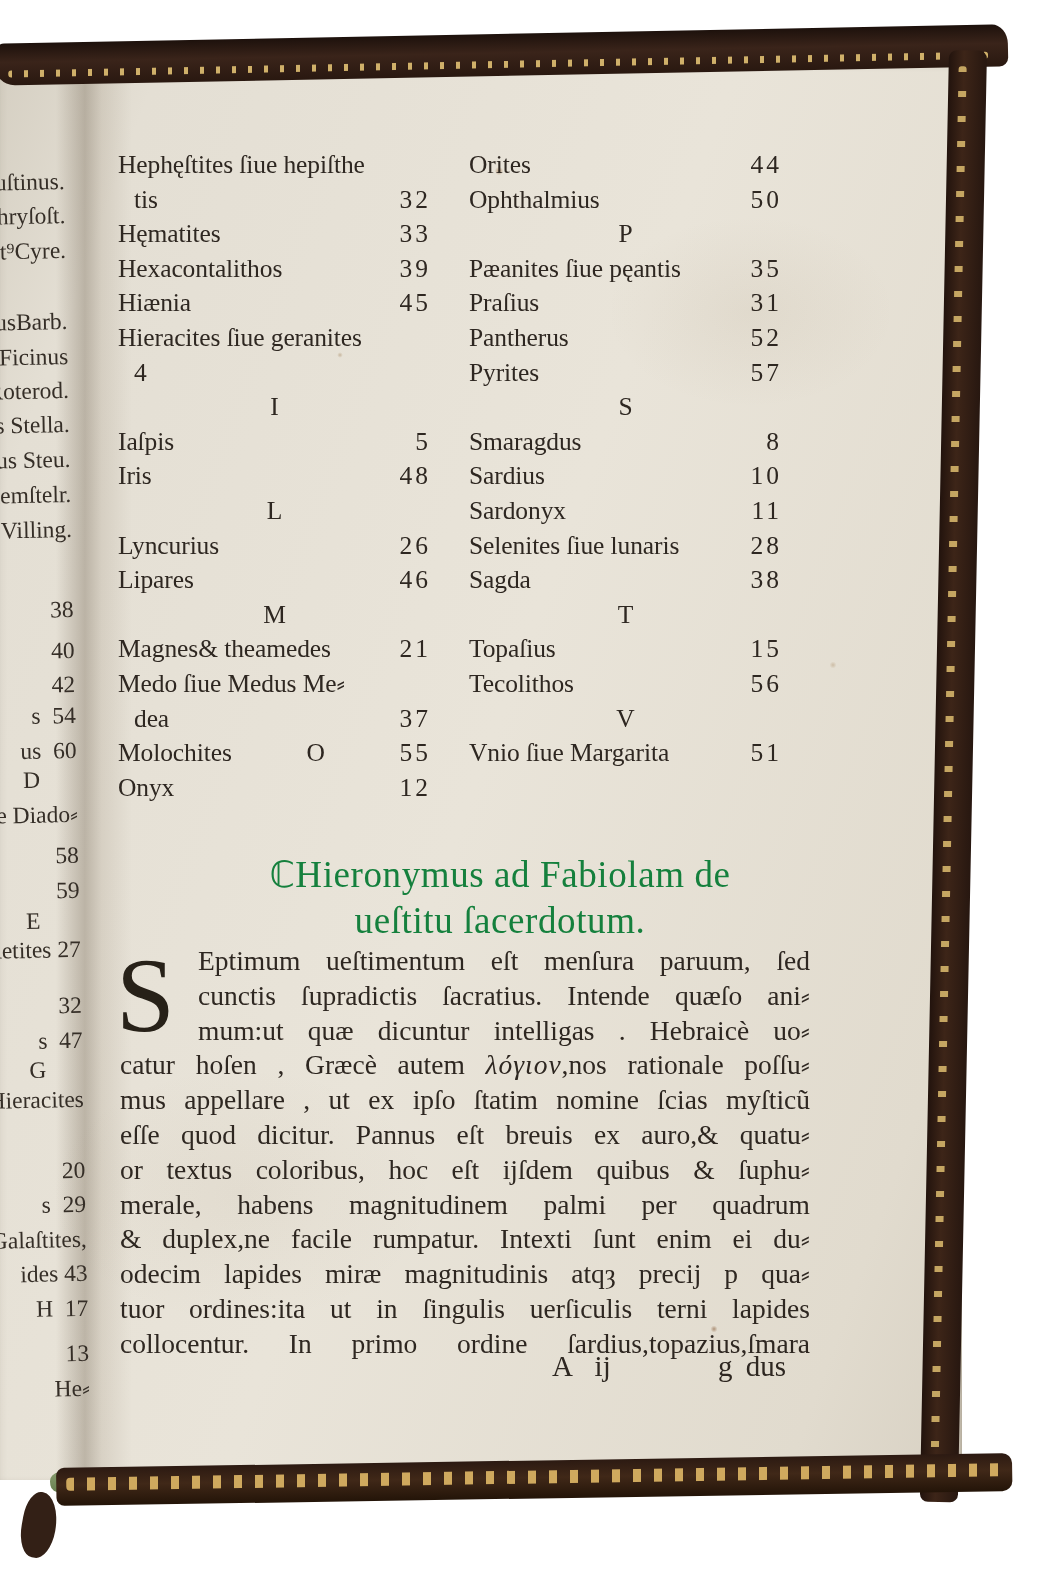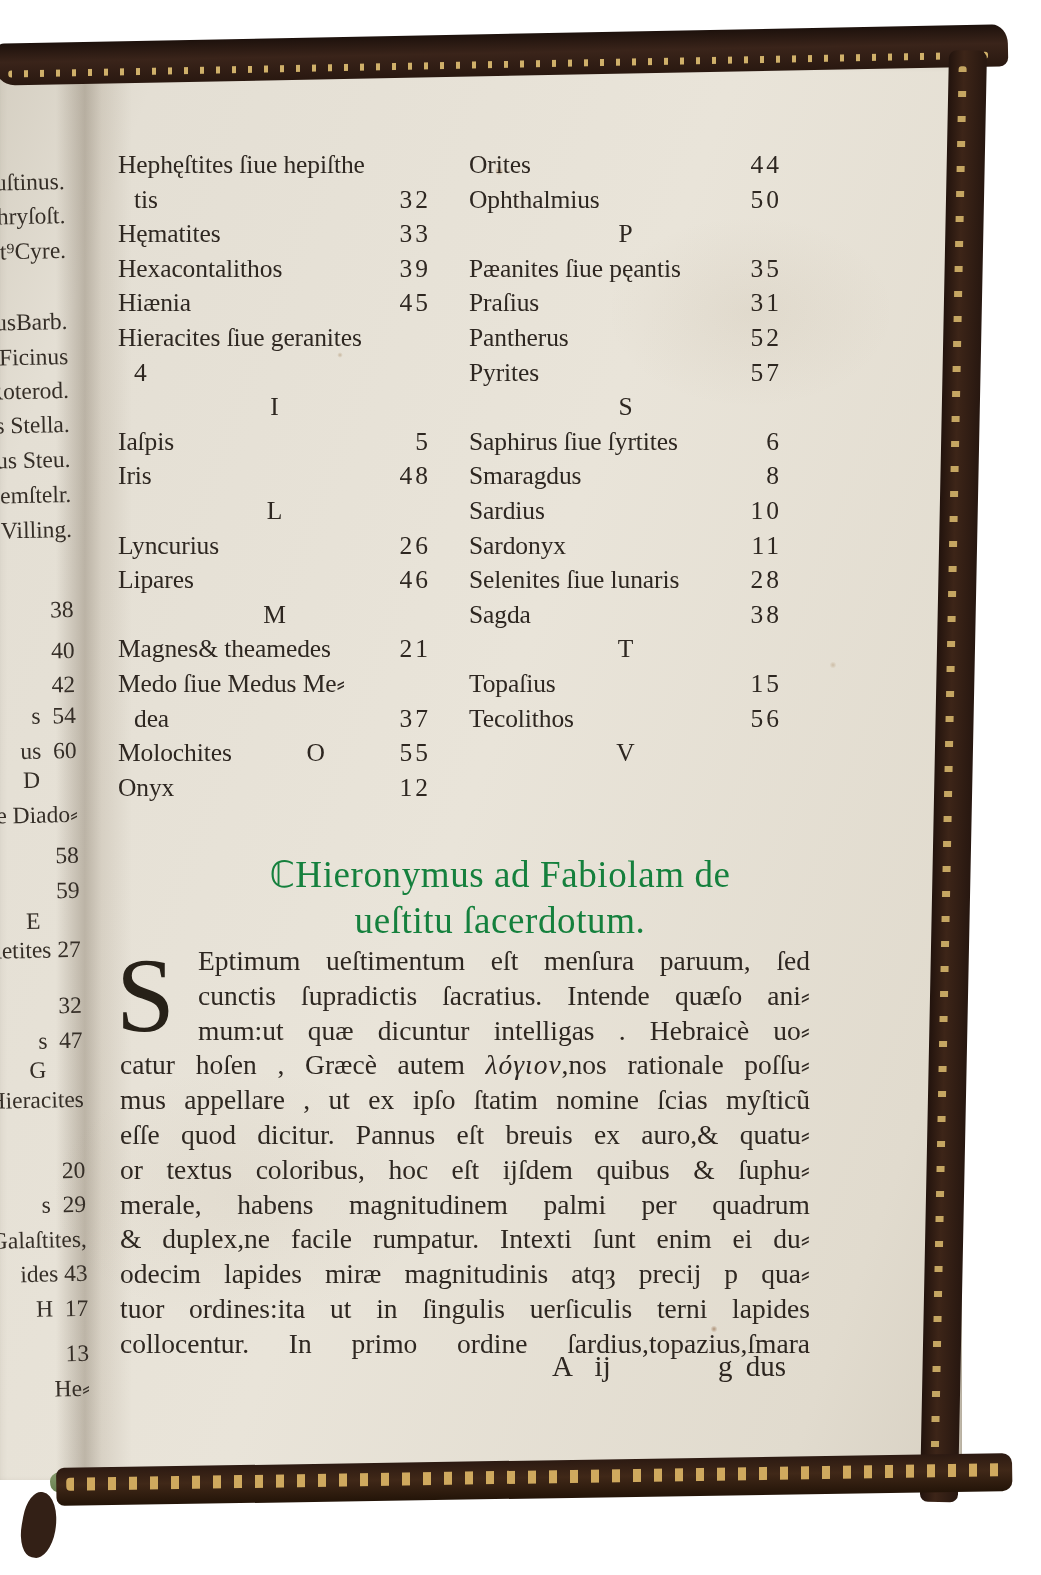--- a/index.html
+++ b/index.html
@@ -264,25 +264,20 @@
         <span class="fill"></span>
         <span class="pg">52</span>
       </div>
     <div class="irow">
         <span class="nm">Pyrites</span>
         <span class="fill"></span>
         <span class="pg">57</span>
       </div>
     <div class="irow hdr"><span>S</span></div>
     <div class="irow">
-        <span class="nm">Saphirus ſiue ſyrtites</span>
-        <span class="fill"></span>
-        <span class="pg">6</span>
-      </div>
-    <div class="irow">
         <span class="nm">Smaragdus</span>
         <span class="fill"></span>
         <span class="pg">8</span>
       </div>
     <div class="irow">
         <span class="nm">Sardius</span>
         <span class="fill"></span>
         <span class="pg">10</span>
       </div>
     <div class="irow">
@@ -305,20 +300,25 @@
         <span class="nm">Topaſius</span>
         <span class="fill"></span>
         <span class="pg">15</span>
       </div>
     <div class="irow">
         <span class="nm">Tecolithos</span>
         <span class="fill"></span>
         <span class="pg">56</span>
       </div>
     <div class="irow hdr"><span>V</span></div>
+    <div class="irow">
+        <span class="nm">Vnio ſiue Margarita</span>
+        <span class="fill"></span>
+        <span class="pg">51</span>
+      </div>
   </div>
 </div>
 
 <div class="heading">
   <div><span class="cap-mark">ℂ</span><span>Hieronymus ad Fabiolam de</span></div>
   <div>ueſtitu ſacerdotum.</div>
 </div>
 
 <div class="para">
   <div class="dropcap">S</div>

